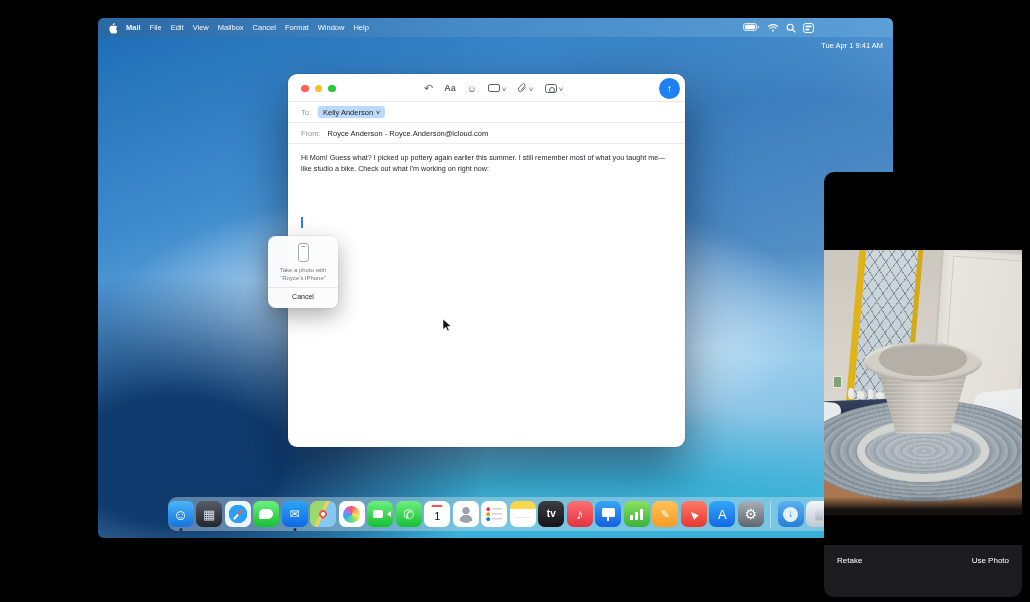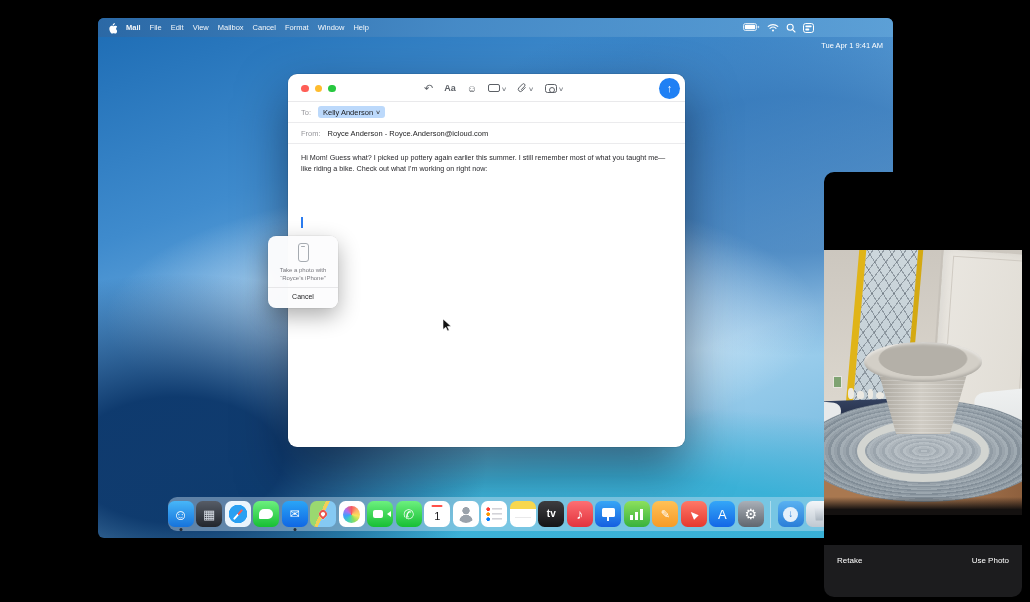--- a/index.html
+++ b/index.html
@@ -283,21 +283,21 @@
         <span>Kelly Anderson</span>
         <span class="tok-chev">∨</span>
       </span>
     </div>
     <div class="field-row">
       <span class="field-label">From:</span>
       <span class="field-value">Royce Anderson - Royce.Anderson@icloud.com</span>
     </div>
 
     <div class="mail-body">
-      <span>Hi Mom! Guess what? I picked up pottery again earlier this summer. I still remember most of what you taught me—like riding a bike. Check out what I'm working on right now:</span>
+      <span>Hi Mom! Guess what? I picked up pottery again earlier this summer. I still remember most of what you taught me—like studio a bike. Check out what I'm working on right now:</span>
     </div>
     <span class="caret"></span>
   </div>
 
   <div class="popover">
     <span class="pop-phone"></span>
     <span class="pop-line pop-line1">Take a photo with</span>
     <span class="pop-line">“Royce’s iPhone”</span>
     <span class="pop-divider"></span>
     <span class="pop-cancel">Cancel</span>

